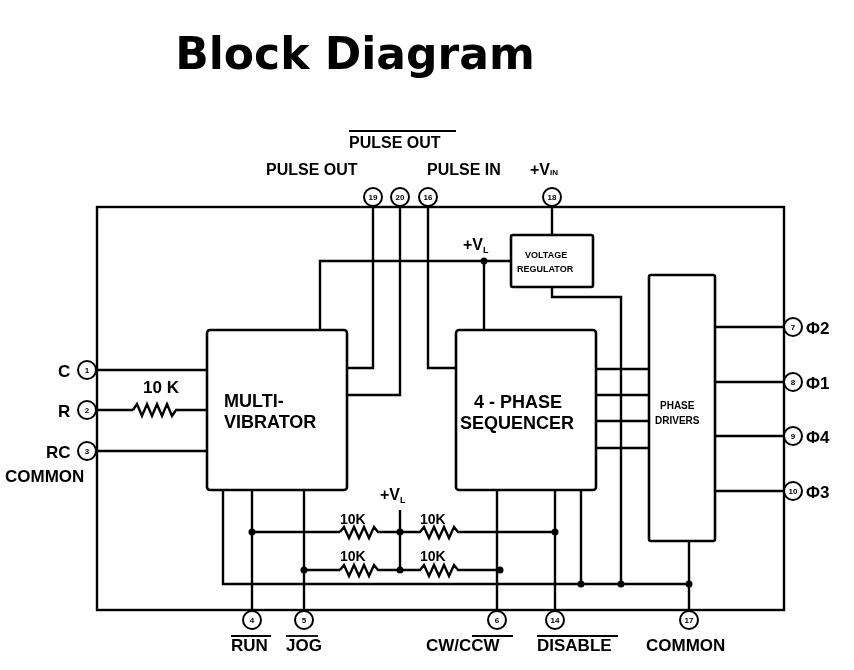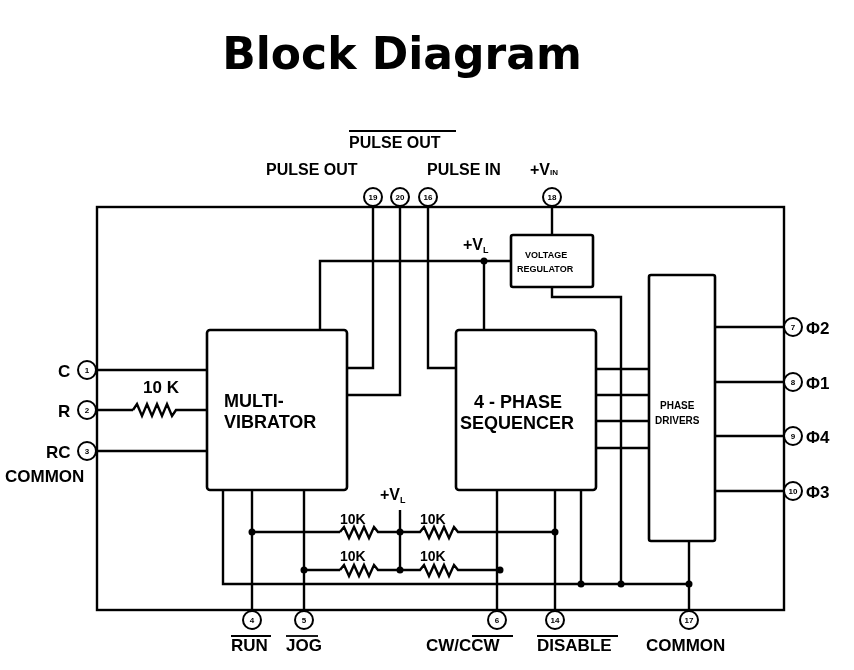--- a/index.html
+++ b/index.html
@@ -1,17 +1,17 @@
 <!DOCTYPE html>
 <html><head>
 <meta charset="utf-8">
 <style>
   html, body { margin: 0; padding: 0; background: #ffffff; }
   body { width: 854px; height: 670px; position: relative; overflow: hidden; font-family: "Liberation Sans", sans-serif; }
-  #title { position: absolute; left: 0; width: 710px; top: 28px; text-align: center; font-family: "DejaVu Sans", sans-serif; font-weight: bold; font-size: 44px; color: #000; letter-spacing: 0px; padding-left: 47px; }
+  #title { position: absolute; left: 0; width: 710px; top: 28px; text-align: center; font-family: "DejaVu Sans", sans-serif; font-weight: bold; font-size: 44px; color: #000; letter-spacing: 0px; }
   svg { position: absolute; left: 0; top: 0; }
   .lbl { font-family: "Liberation Sans", sans-serif; font-weight: bold; fill: #000; }
   .pin { font-family: "Liberation Sans", sans-serif; font-weight: bold; fill: #000; font-size: 8px; }
   .w { stroke: #000; stroke-width: 2.4; fill: none; }
   .box { stroke: #000; stroke-width: 2.6; fill: #fff; }
   .dot { fill: #000; }
 </style>
 </head>
 <body>
 

